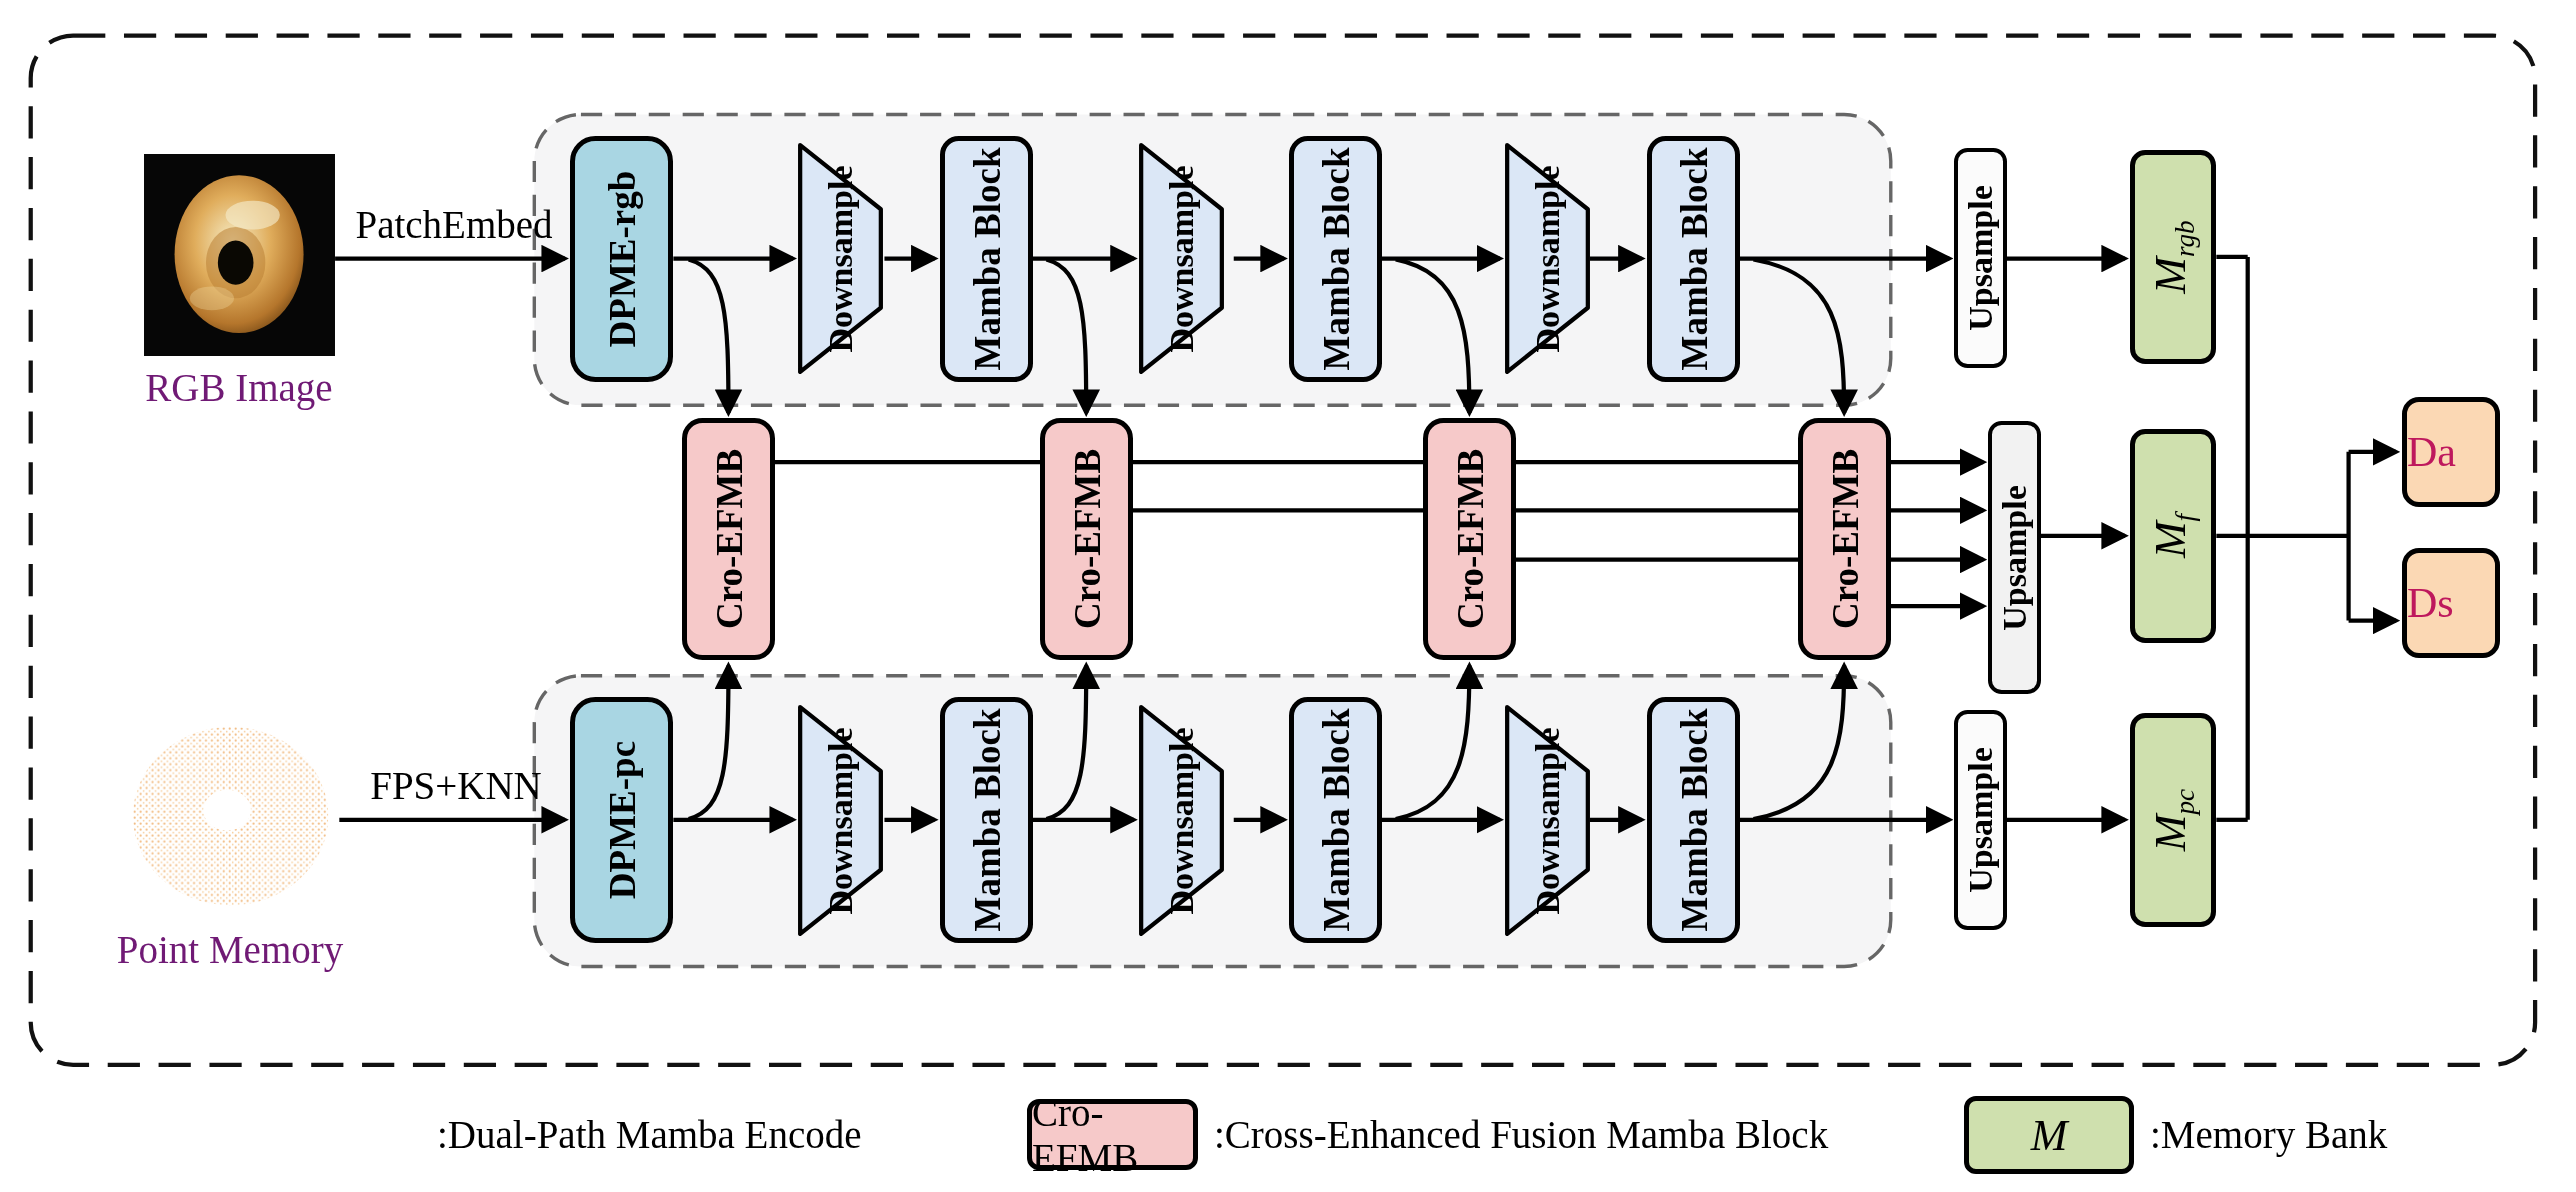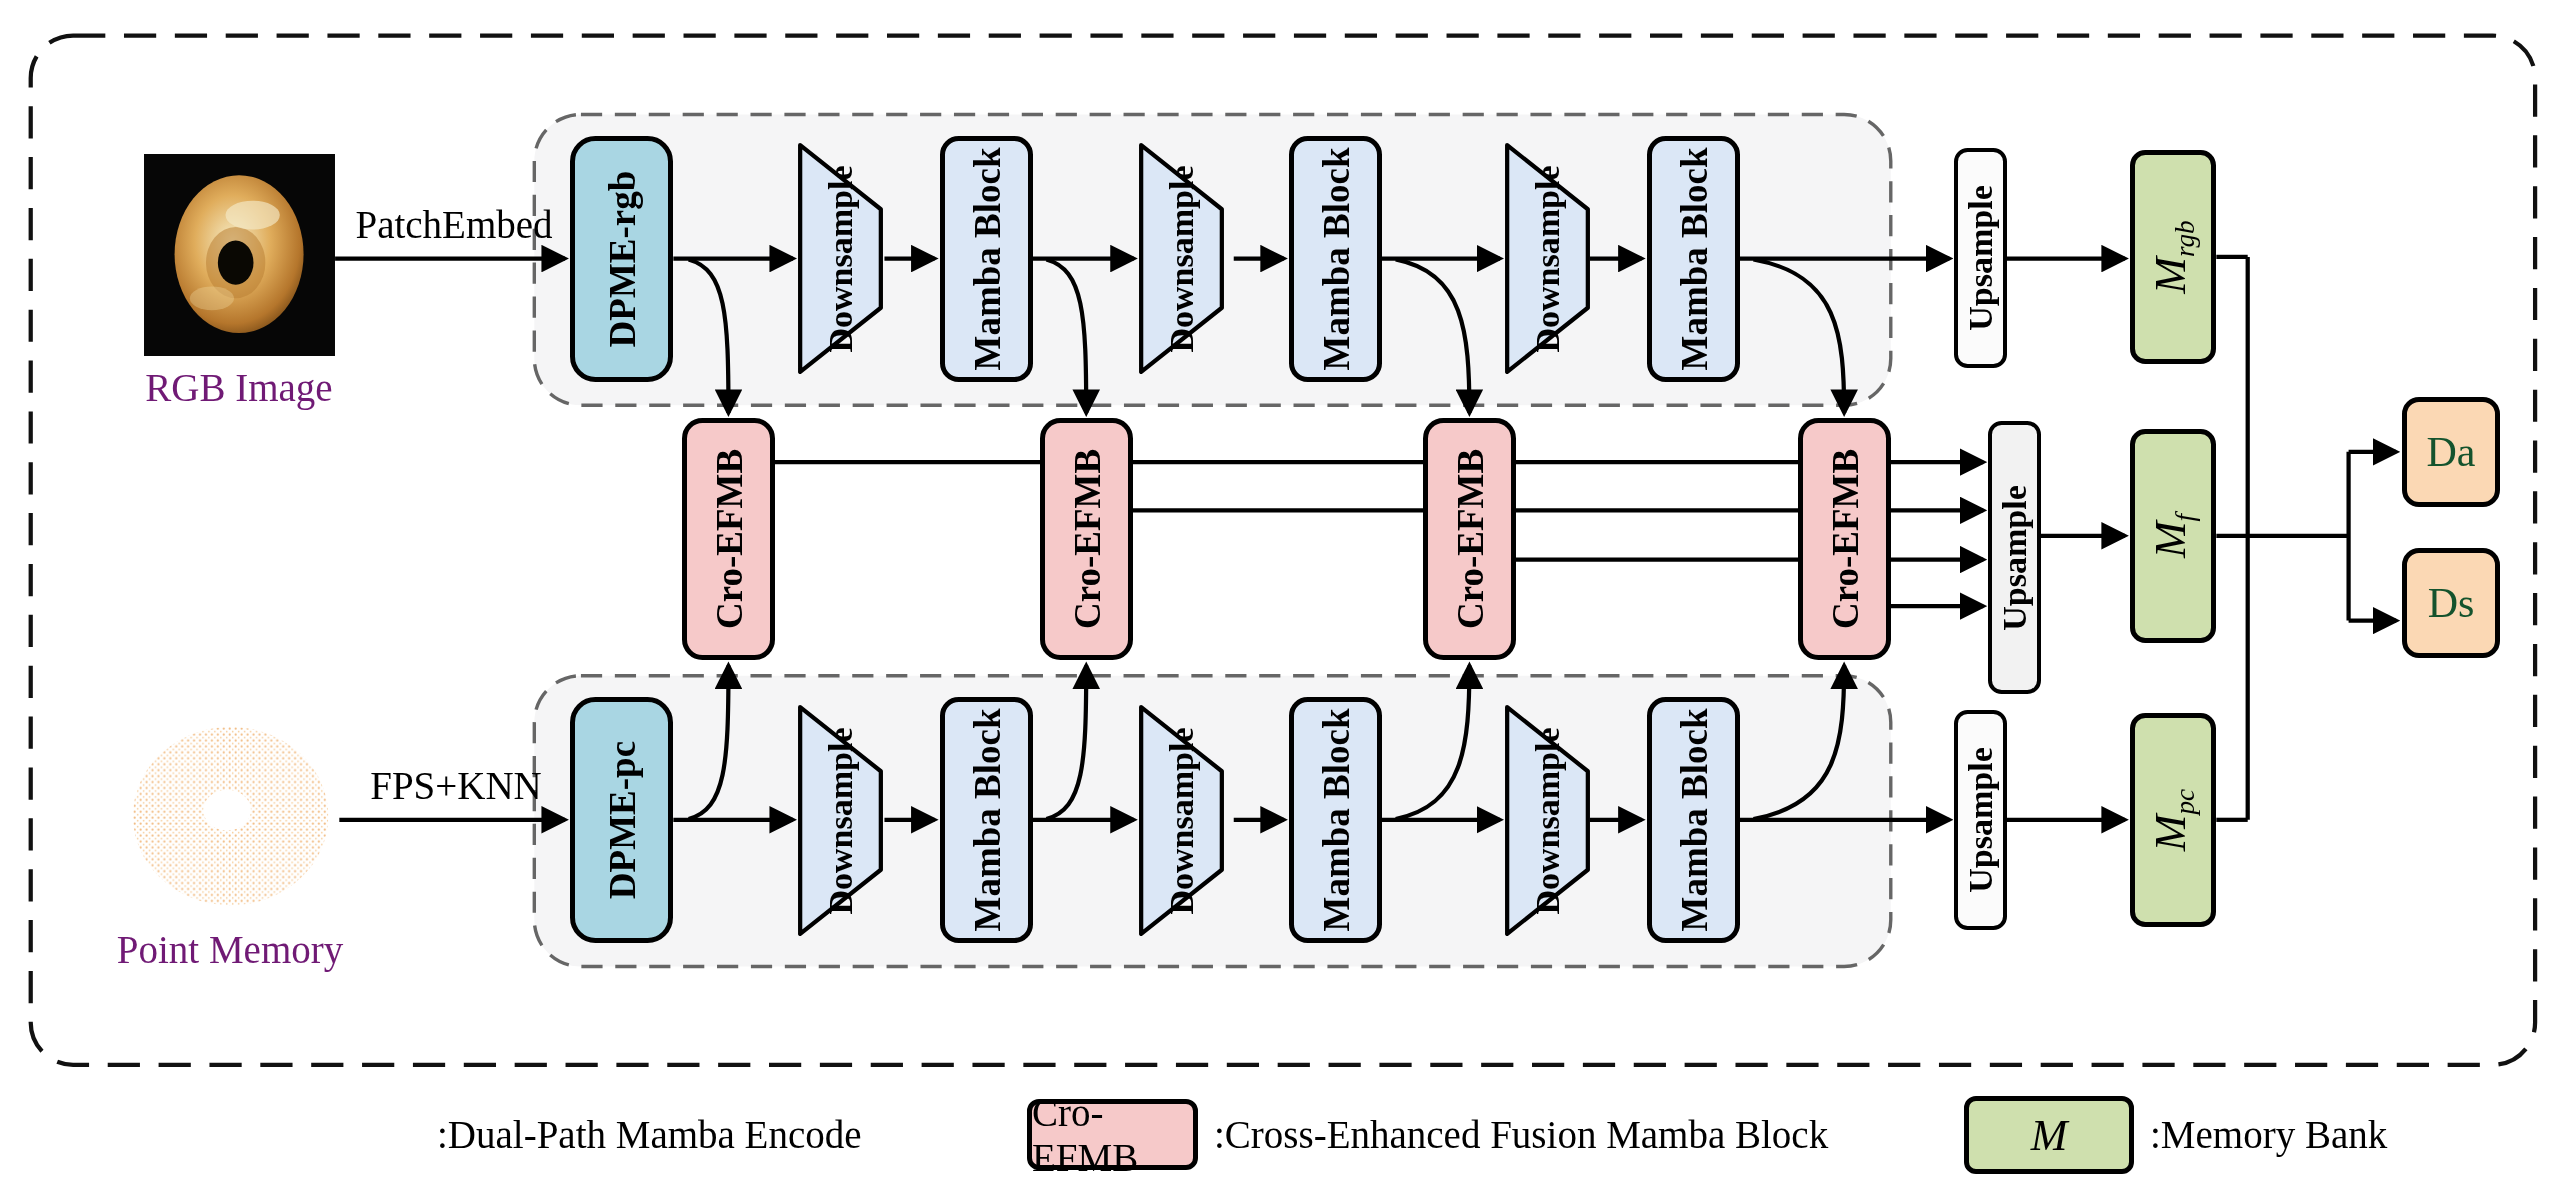--- a/index.html
+++ b/index.html
@@ -9,22 +9,22 @@
   .outer-border { fill:none; stroke:#111111; stroke-width:5; stroke-dasharray:38 22; }
   .container { fill:#f5f5f6; stroke:#666666; stroke-width:4; stroke-dasharray:25 15; }
   .wl { stroke:#000000; stroke-width:5; fill:none; }
   .blk { position:absolute; box-sizing:border-box; border:5.1px solid #000; z-index:3; }
   .enc { background:#a9d6e3; border-radius:25.4px; }
   .mamba { background:#dbe7f6; border-radius:18.7px; }
   .cro { background:#f6c9c9; border-radius:20.4px; }
   .ups { background:#fbfbfb; border-radius:13.6px; border-width:4.2px; }
   .upsmid { background:#f2f2f2; }
   .mem { background:#cfe0ae; border-radius:15.3px; }
-  .outp { background:#fbd8b4; border-radius:17px; display:flex; align-items:center; justify-content:center;
-          font-size:42px; color:#14532d; }
+  .outp { background:#fbd8b4; border-radius:17px; display:flex; align-items:center; justify-content:flex-start;
+          font-size:42px; color:#be185d; }
   .dsb { position:absolute; z-index:3; }
   .dsb svg { display:block; }
   .dsb polygon { fill:#dbe7f6; stroke:#000000; stroke-width:5; stroke-linejoin:round; }
   .vlabel { position:absolute; left:50%; top:50%; transform:translate(-50%,-50%) rotate(-90deg);
             white-space:nowrap; font-weight:bold; font-size:37px; color:#000; }
   .vsmall { font-size:34px; }
   .mlabel { font-weight:normal; font-size:44px; font-style:italic; }
   .mlabel sub { font-size:0.62em; font-style:italic; }
   .imgbox { position:absolute; z-index:3; }
   .caption { position:absolute; z-index:3; font-size:39px; color:#701a75; text-align:center; }

